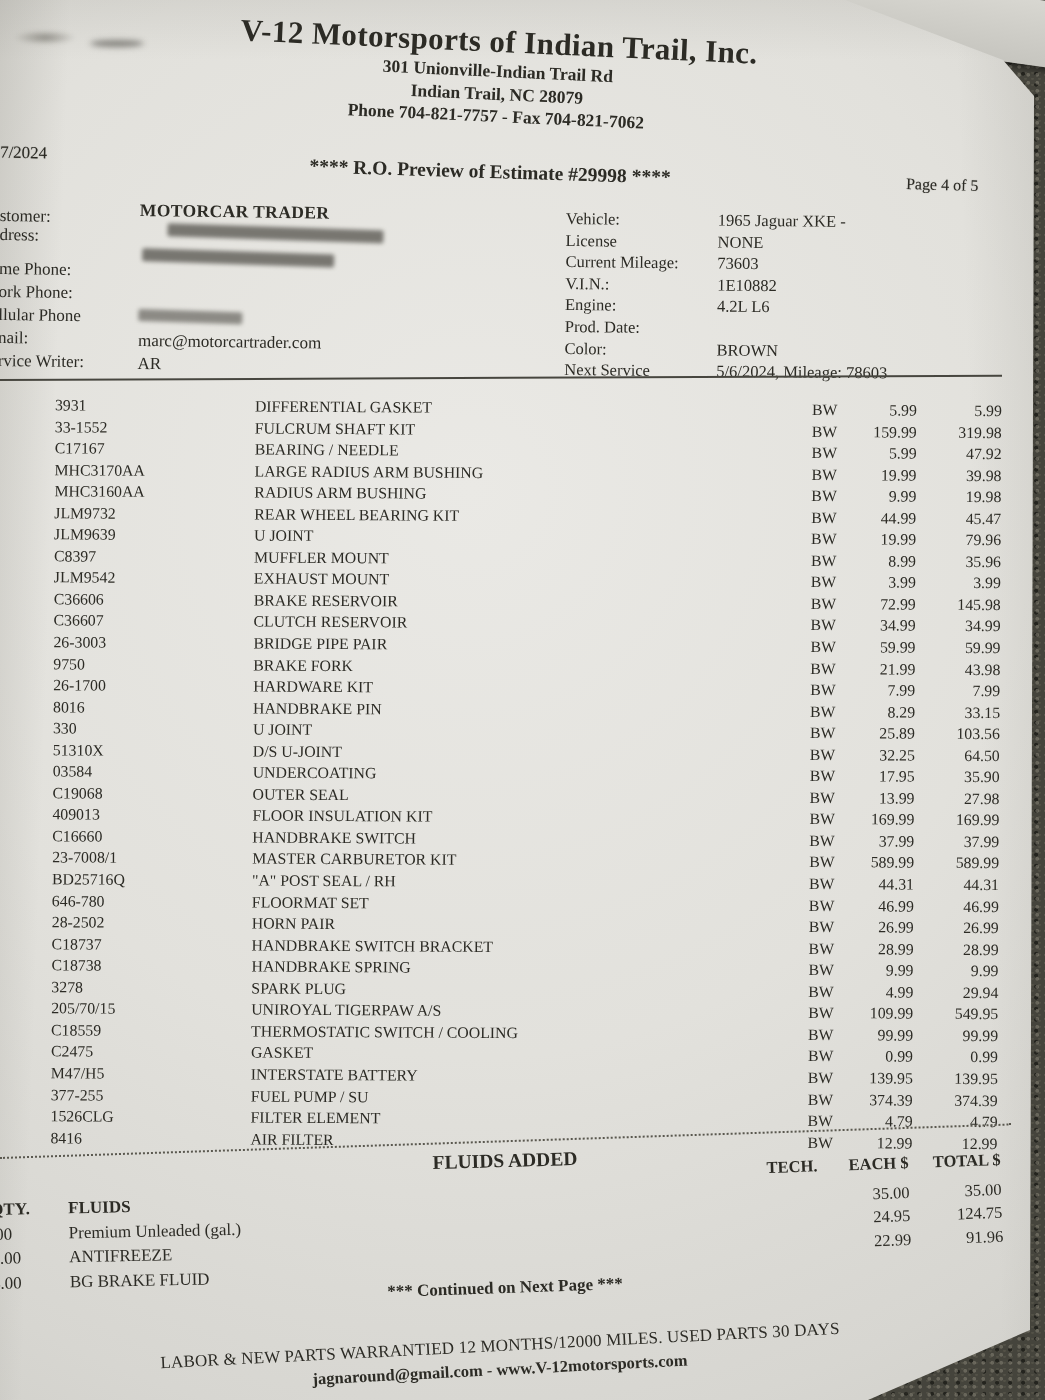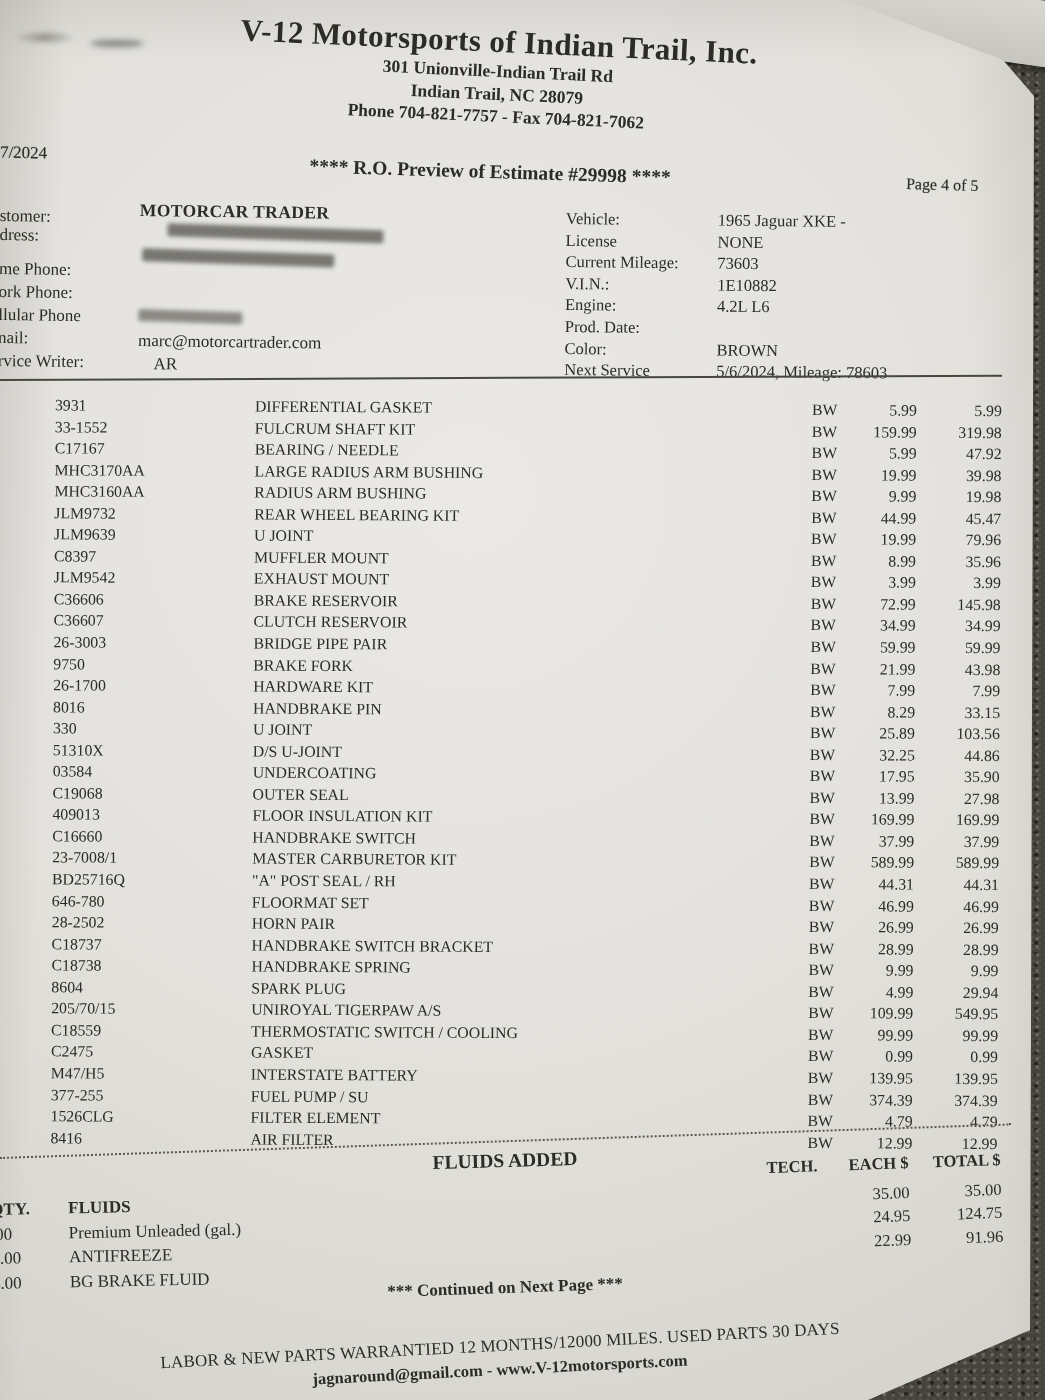--- a/index.html
+++ b/index.html
@@ -34,21 +34,21 @@
     font-weight:bold;font-size:19.5px;transform:rotate(1.8deg);}
   .page-num{top:176px;left:906px;font-size:16px;transform:rotate(1.5deg);}
   .cust{position:absolute;top:196px;left:0;width:560px;height:180px;
     font-size:17px;transform:rotate(.8deg);transform-origin:0 0;}
   .cust .lab{position:absolute;left:0;}
   .cust-name{position:absolute;left:140px;top:2px;font-weight:bold;font-size:17.5px;letter-spacing:.4px;}
   .redact{position:absolute;border-radius:2px;filter:blur(2px);opacity:.8;
     background:repeating-linear-gradient(90deg,#514f4b 0 7px,#7a786ف 0,#6e6c64 7px 12px,#45443f 12px 18px);
     background-color:#5d5b55;transform:rotate(1.1deg);}
   .cust-email{position:absolute;left:140px;top:133px;}
-  .cust-writer{position:absolute;left:156px;top:156px;font-family:Liberation Serif, serif;}
+  .cust-writer{position:absolute;left:140px;top:156px;font-family:Liberation Serif, serif;}
   .veh{position:absolute;top:208px;left:566px;width:440px;font-size:16.5px;
     transform:rotate(.6deg);transform-origin:0 0;}
   .vrow{display:flex;line-height:21.6px;}
   .vrow .vlabel{width:152px;flex:none;}
   .rule{position:absolute;top:379px;left:0;width:1002px;border-top:2px solid #47463f;
     transform:rotate(-.25deg);transform-origin:0 0;}
   .parts{position:absolute;top:394px;left:0;width:1002px;font-size:15.8px;
     transform:rotate(.35deg);transform-origin:0 0;}
   .prow{display:grid;grid-template-columns:200px 557px 45px 60px 85px;
     padding-left:55px;line-height:21.55px;}
@@ -258,21 +258,21 @@
           <span class="c-desc">U JOINT</span>
           <span class="c-tech">BW</span>
           <span class="c-each">25.89</span>
           <span class="c-total">103.56</span>
         </div>
         <div class="prow">
           <span class="c-part">51310X</span>
           <span class="c-desc">D/S U-JOINT</span>
           <span class="c-tech">BW</span>
           <span class="c-each">32.25</span>
-          <span class="c-total">44.86</span>
+          <span class="c-total">64.50</span>
         </div>
         <div class="prow">
           <span class="c-part">03584</span>
           <span class="c-desc">UNDERCOATING</span>
           <span class="c-tech">BW</span>
           <span class="c-each">17.95</span>
           <span class="c-total">35.90</span>
         </div>
         <div class="prow">
           <span class="c-part">C19068</span>
@@ -331,21 +331,21 @@
           <span class="c-total">28.99</span>
         </div>
         <div class="prow">
           <span class="c-part">C18738</span>
           <span class="c-desc">HANDBRAKE SPRING</span>
           <span class="c-tech">BW</span>
           <span class="c-each">9.99</span>
           <span class="c-total">9.99</span>
         </div>
         <div class="prow">
-          <span class="c-part">8604</span>
+          <span class="c-part">3278</span>
           <span class="c-desc">SPARK PLUG</span>
           <span class="c-tech">BW</span>
           <span class="c-each">4.99</span>
           <span class="c-total">29.94</span>
         </div>
         <div class="prow">
           <span class="c-part">205/70/15</span>
           <span class="c-desc">UNIROYAL TIGERPAW A/S</span>
           <span class="c-tech">BW</span>
           <span class="c-each">109.99</span>

